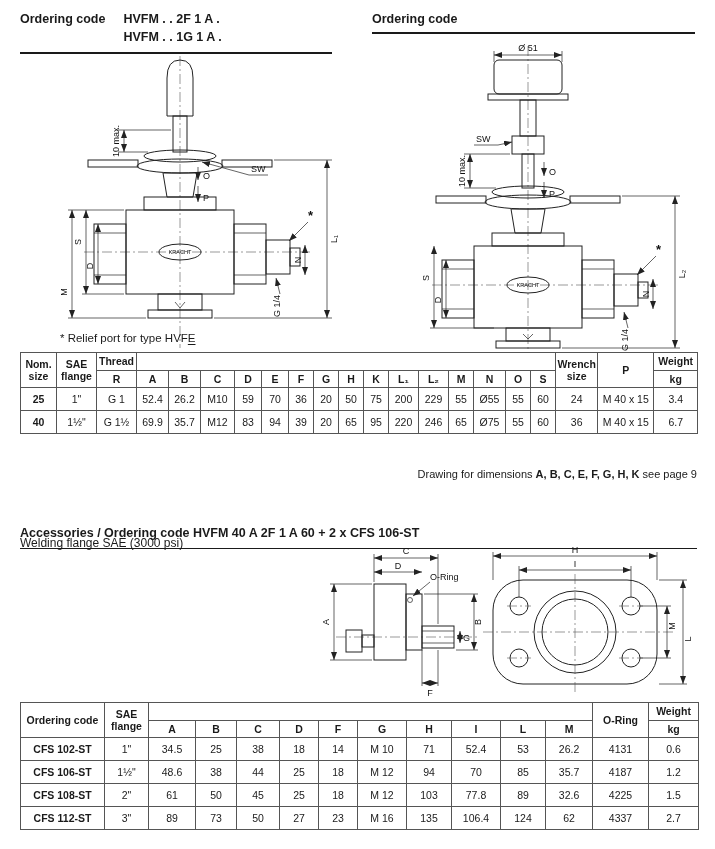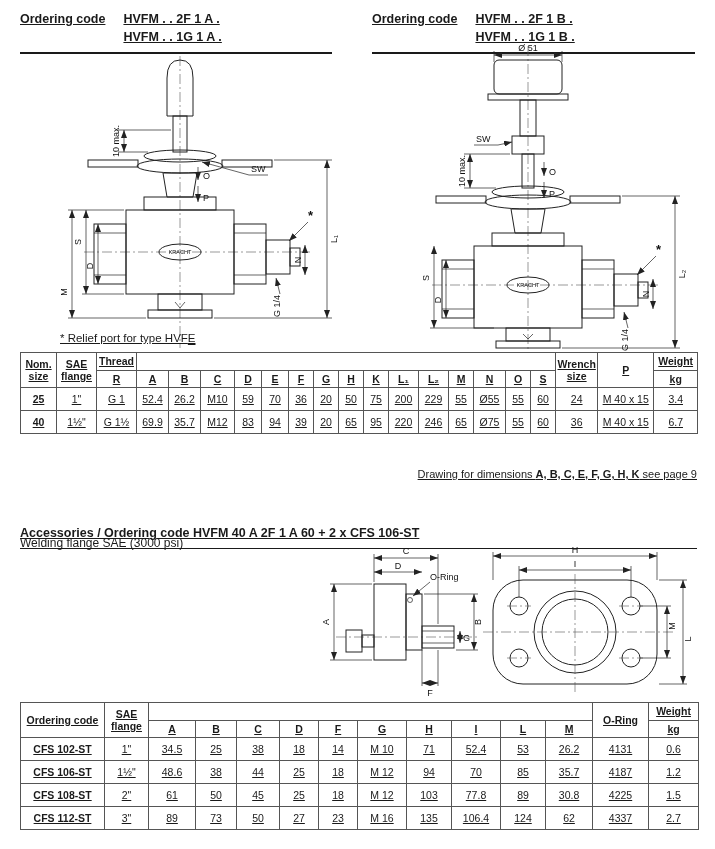--- a/index.html
+++ b/index.html
@@ -1,19 +1,19 @@
 <!DOCTYPE html>
 <html><head>
 <meta charset="utf-8">
 <style>
   html,body { margin:0; padding:0; background:#fff; }
   .page { position:relative; width:715px; height:849px; background:#fff;
           font-family:"Liberation Sans", sans-serif; color:#1a1a1a; overflow:hidden; }
   .page * { box-sizing:border-box; }
-  .abs { position:absolute;text-decoration:underline; }
+  .abs { position:absolute; }
 
   .ord-block { display:flex; gap:18px; border-bottom:2px solid #1a1a1a; padding-bottom:6px; align-items:flex-start; }
   .ord-label { font-weight:bold; font-size:12.5px; padding-top:2px; white-space:nowrap; }
   .ord-codes { font-weight:bold; font-size:12.5px; line-height:1.45; white-space:pre; }
 
   .note { font-size:11.5px;margin-left:40px; }
   .note u { text-underline-offset:2px; }
 
   .dtable { border-collapse:collapse; background:#fff; table-layout:fixed; }
   .dtable th, .dtable td { border:1px solid #555; font-size:10.5px; text-align:center;
@@ -41,21 +41,20 @@
 <body>
 
 <div class="page">
 
   <div class="abs ord-block" style="left:20px; top:10px; width:312px;">
     <span class="ord-label">Ordering code</span>
     <span class="ord-codes"><span>HVFM . . 2F 1 A .</span><br><span>HVFM . . 1G 1 A .</span></span>
   </div>
   <div class="abs ord-block" style="left:372px; top:10px; width:323px;">
     <span class="ord-label">Ordering code</span>
-    <span class="ord-codes"><span>HVFM . . 2F 1 B .</span><br><span>HVFM . . 1G 1 B .</span></span>
   </div>
 
   <svg style="left:30px; top:52px;" width="330" height="302" viewBox="0 0 330 302">
     <defs>
       <pattern id="hA" width="5" height="5" patternUnits="userSpaceOnUse" patternTransform="rotate(45)">
         <line x1="0" y1="0" x2="0" y2="5" stroke="#333" stroke-width="0.8"></line>
       </pattern>
       <marker id="mA" viewBox="0 0 8 6" markerWidth="8" markerHeight="6" refX="8" refY="3" orient="auto-start-reverse" markerUnits="userSpaceOnUse">
         <path d="M0,0 L8,3 L0,6 Z" fill="#222"></path>
       </marker>
@@ -475,21 +474,21 @@
           <td>2"</td>
           <td>61</td>
           <td>50</td>
           <td>45</td>
           <td>25</td>
           <td>18</td>
           <td>M 12</td>
           <td>103</td>
           <td>77.8</td>
           <td>89</td>
-          <td>30.8</td>
+          <td>32.6</td>
           <td>4225</td>
           <td>1.5</td>
         </tr>
         <tr>
           <td>CFS 112-ST</td>
           <td>3"</td>
           <td>89</td>
           <td>73</td>
           <td>50</td>
           <td>27</td>

